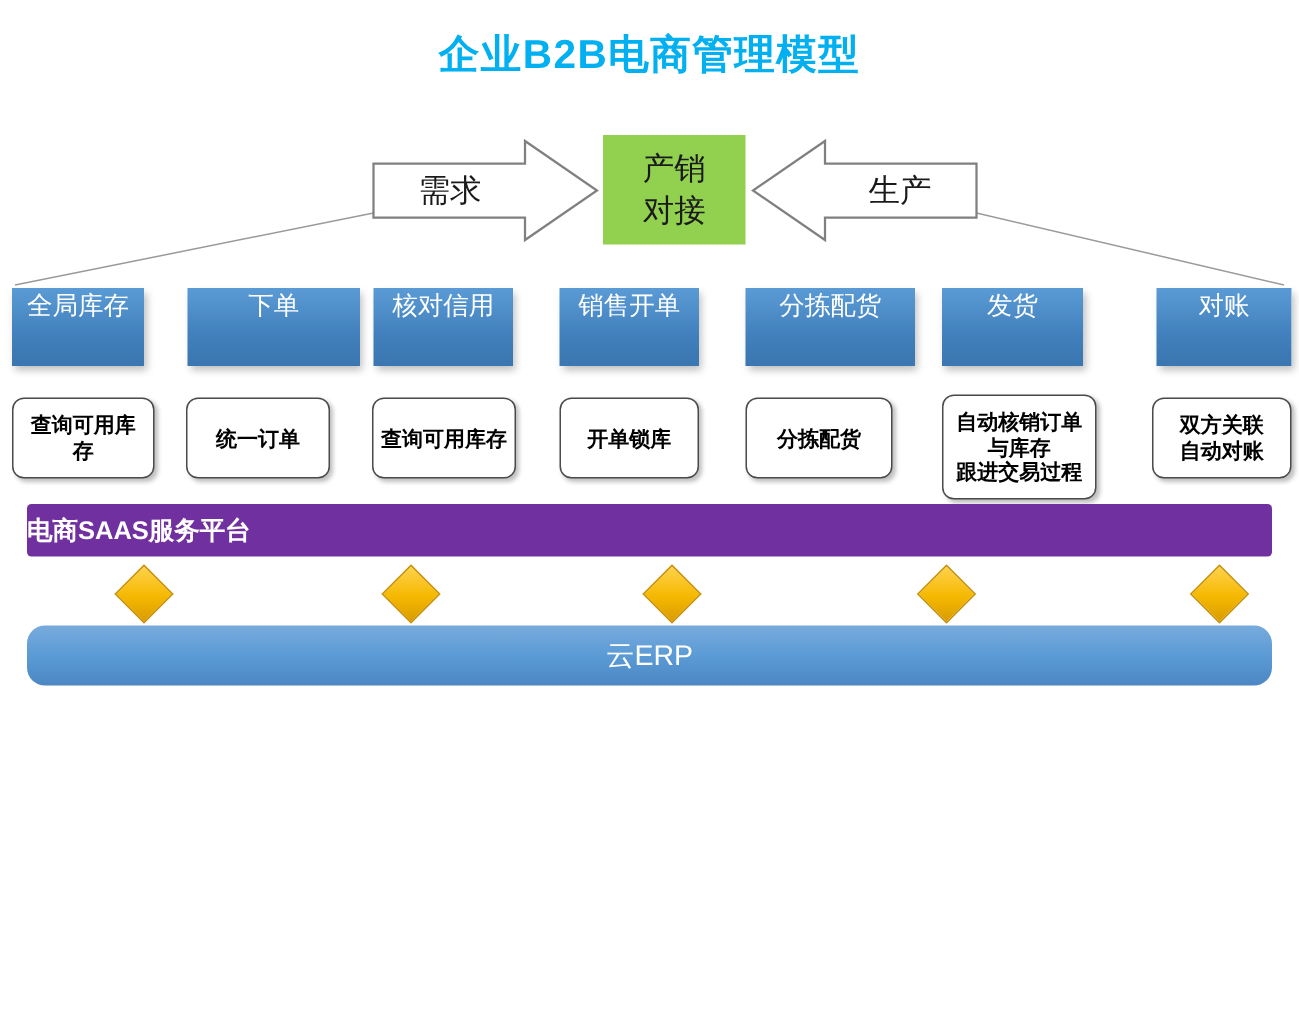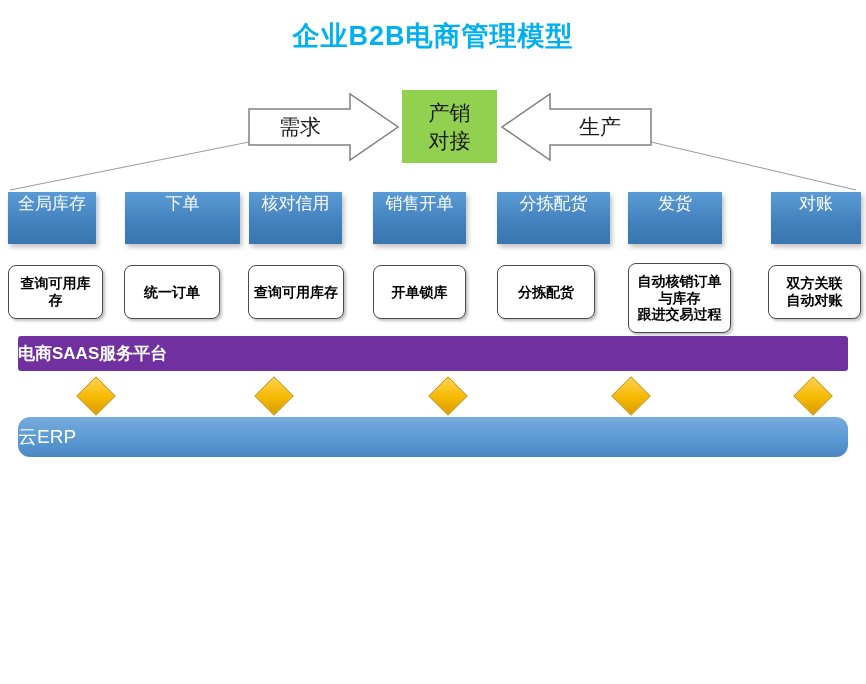--- a/index.html
+++ b/index.html
@@ -44,21 +44,21 @@
     color:#ffffff;font-size:17px;font-weight:bold;
   }
   .diamond{
     position:absolute;top:382px;width:26px;height:26px;transform:rotate(45deg);
     background:linear-gradient(135deg,#ffd24d 0%,#f5b800 55%,#d99c00 100%);
     border:1px solid #c98f00;
   }
   .erp-bar{
     position:absolute;left:18px;top:417px;width:830px;height:40px;border-radius:12px;
     background:linear-gradient(180deg,#78abdc 0%,#5b9bd5 50%,#4c87c3 100%);
-    display:flex;align-items:center;justify-content:flex-start;
+    display:flex;align-items:center;justify-content:center;
     color:#ffffff;font-size:19px;
   }
 </style>
 </head>
 <body>
 
 <div class="canvas">
 
   <h1 class="title">企业B2B电商管理模型</h1>
 

